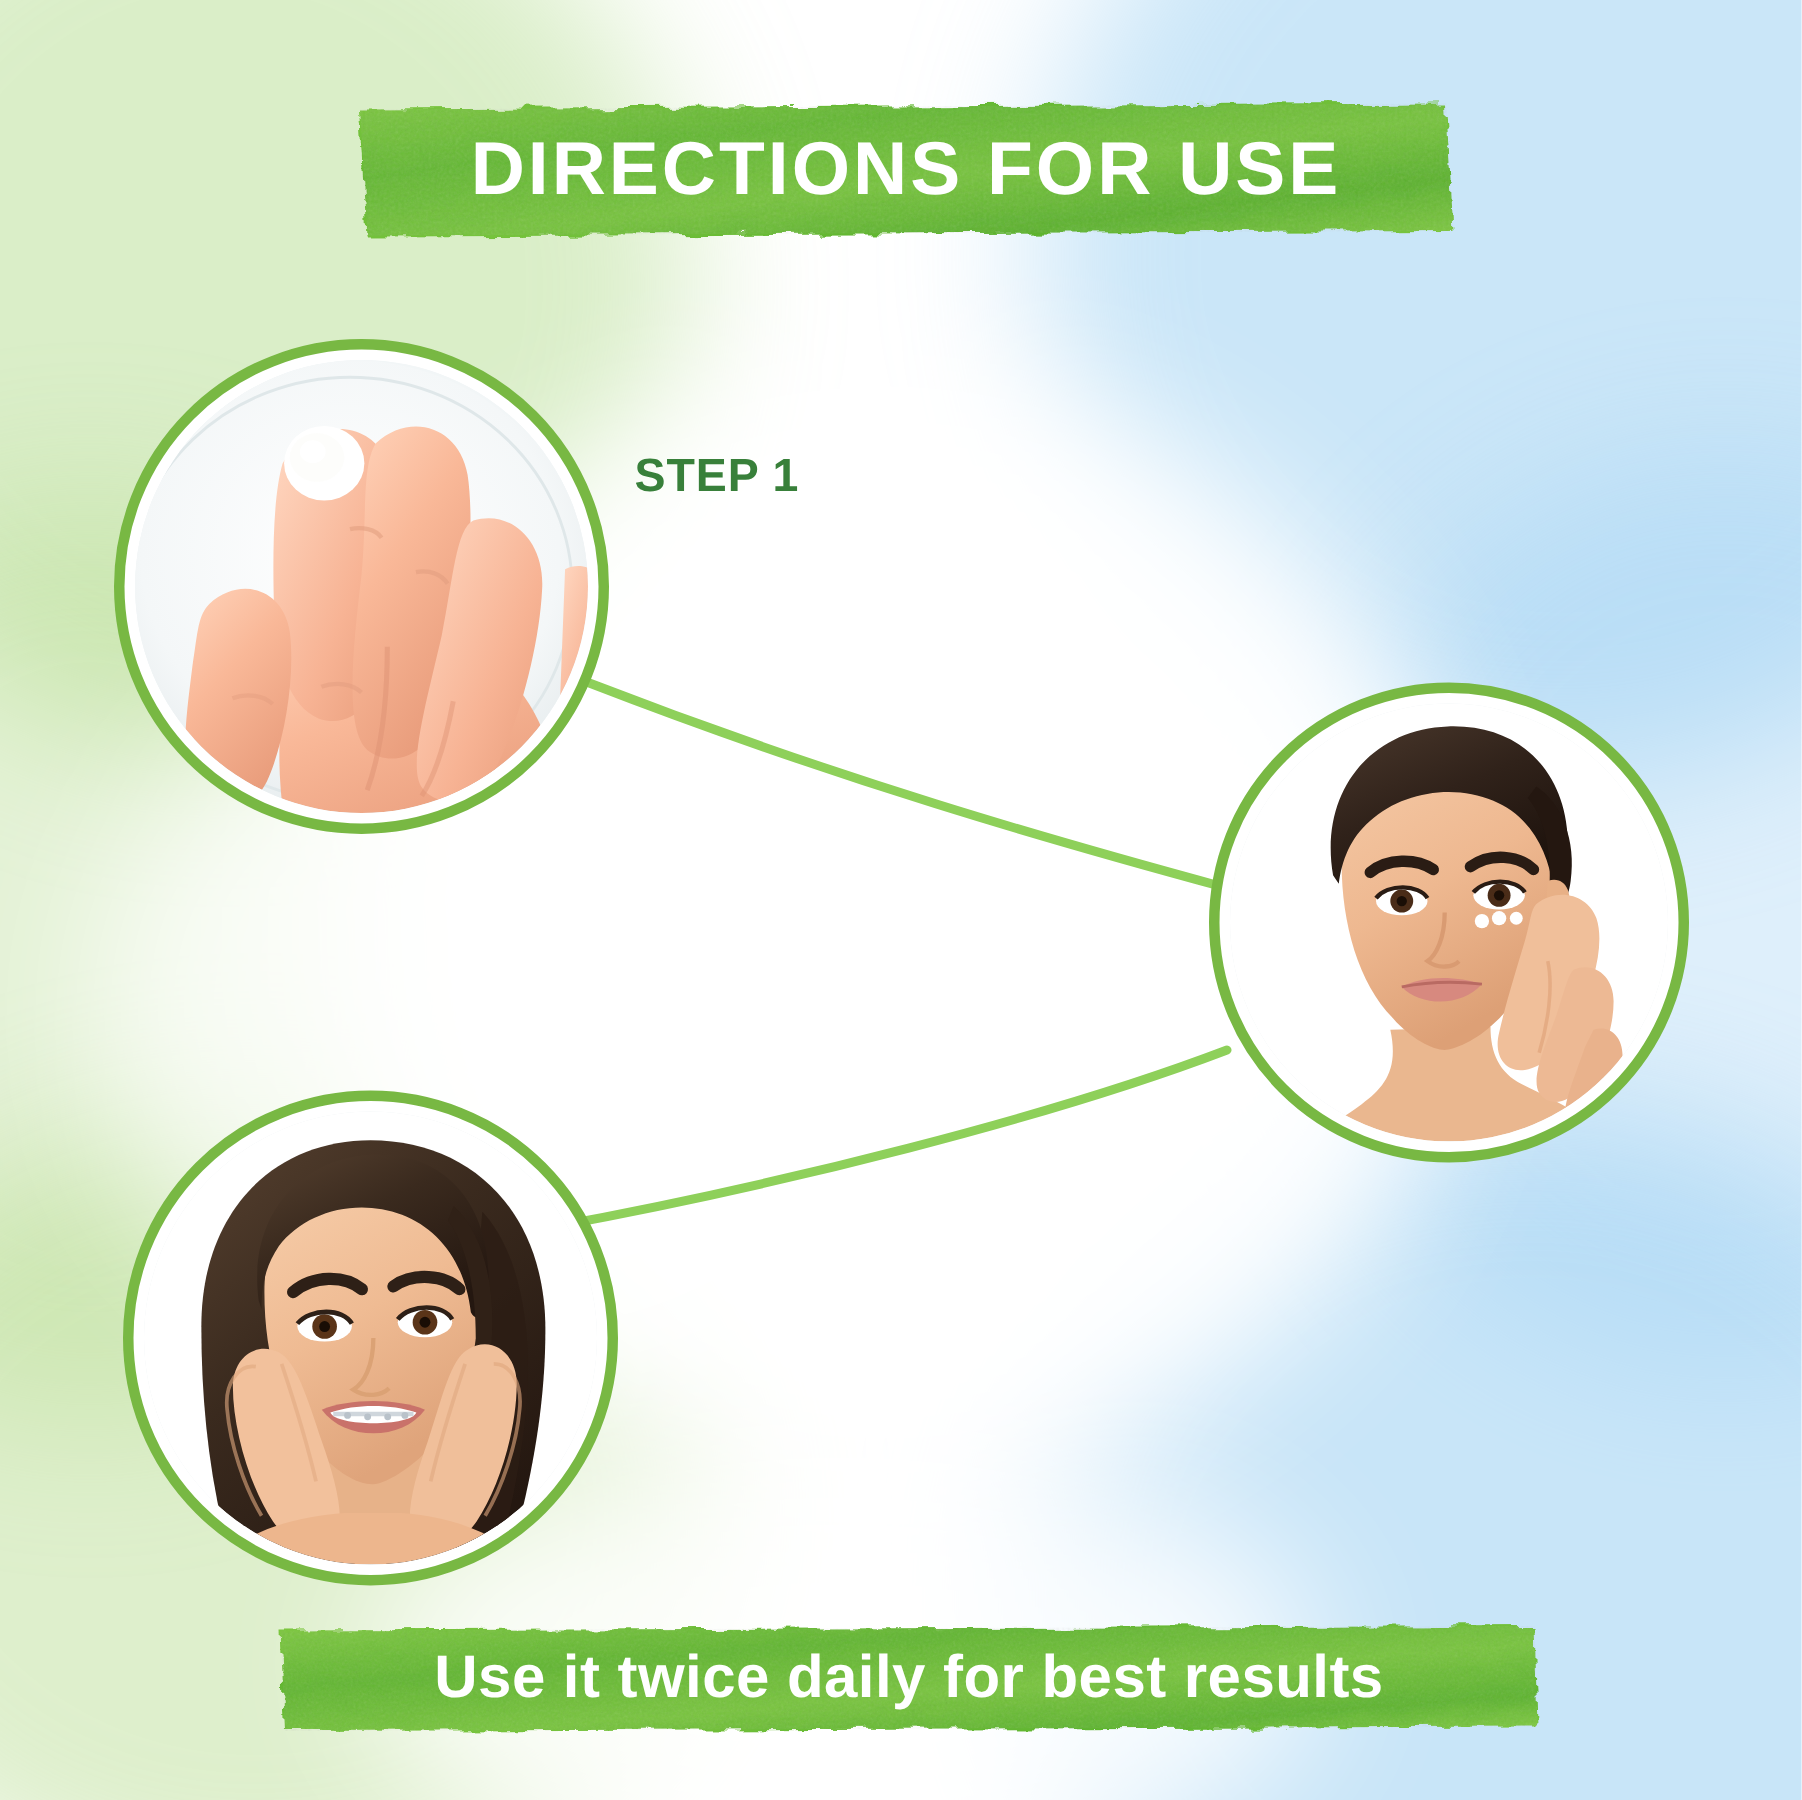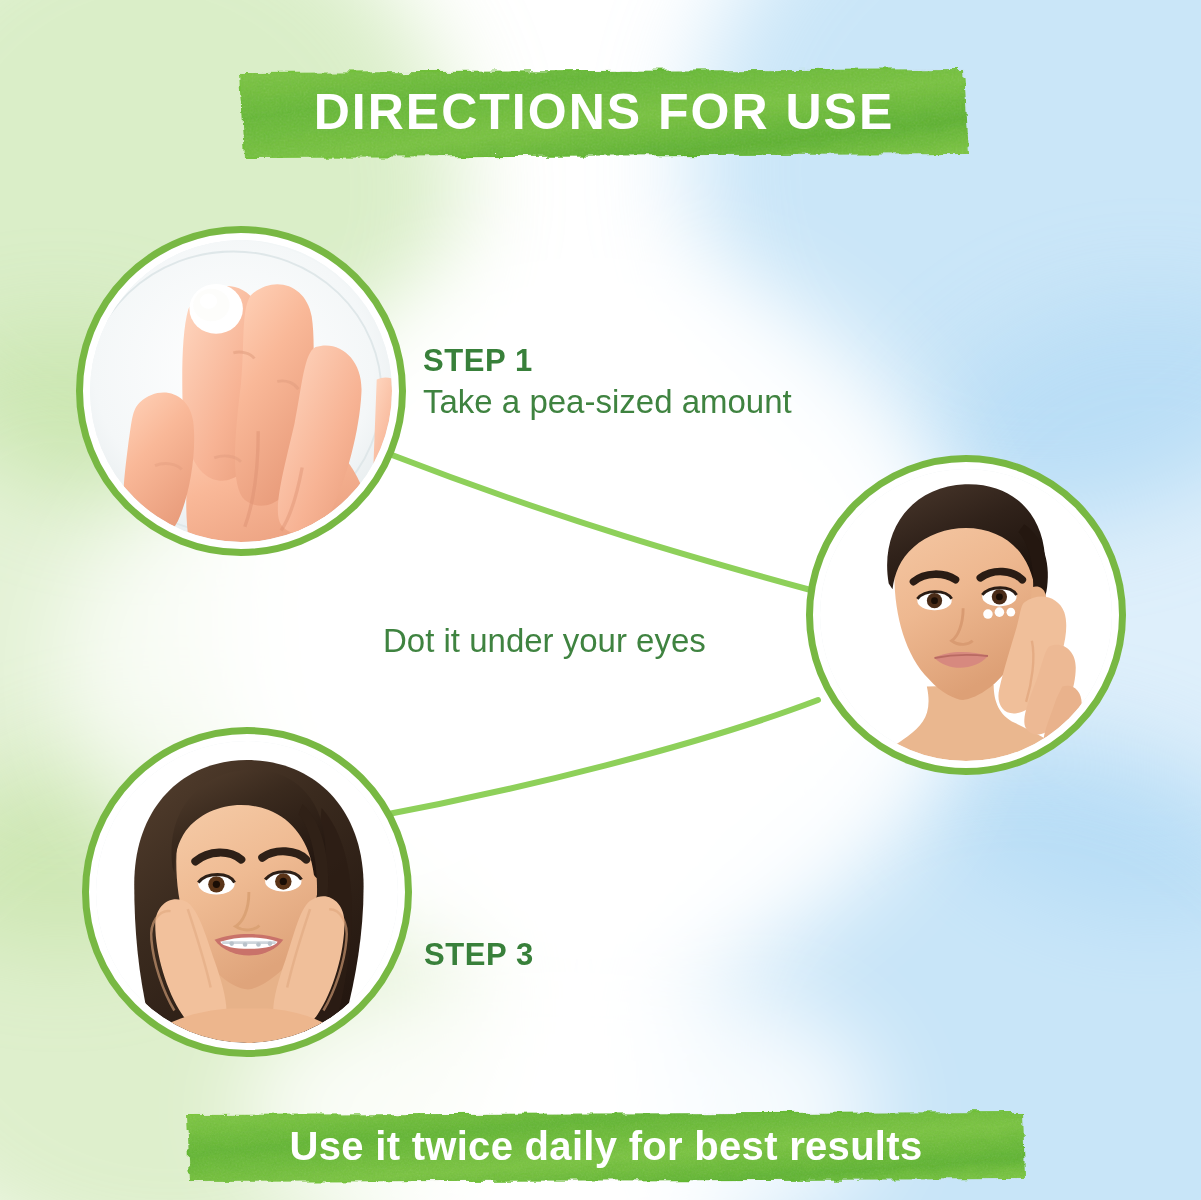--- a/index.html
+++ b/index.html
@@ -29,39 +29,39 @@
 
   
   .banner { position:absolute; z-index:3; display:flex; align-items:center; justify-content:center; }
   .banner .brush { position:absolute; inset:0; }
   .banner .btext {
     position:relative; z-index:2; color:#ffffff; font-weight:700;
     letter-spacing:.5px; text-align:left; white-space:nowrap;
   }
   #banner-top  { left:236px; top:64px;  width:736px; height:96px; }
   #banner-top .btext { font-size:50px; letter-spacing:2px; }
-  #banner-bot  { left:183px; top:1108px; width:846px; height:76px; }
+  #banner-bot  { left:183px; top:1080px; width:846px; height:76px; }
   #banner-bot .btext { font-size:40px; letter-spacing:.3px; }
 
   
   .circle {
     position:absolute; z-index:4; border-radius:50%;
     border:7px solid #78b843; background:#ffffff;
     padding:7px;
   }
   .circle .photo {
     width:100%; height:100%; border-radius:50%;
     overflow:hidden; position:relative; background:#f3f6f7;
   }
   #circle-1 { left:76px;  top:226px; width:330px; height:330px; }
   #circle-2 { left:806px; top:455px; width:320px; height:320px; }
   #circle-3 { left:82px;  top:727px; width:330px; height:330px; }
 
   
-  .step { position:absolute; z-index:5;margin-top:44px; }
+  .step { position:absolute; z-index:5; }
   .step .s-title {
     color:#38803a; font-weight:700; font-size:31px; letter-spacing:.6px;
     line-height:1.1; margin-bottom:5px;
   }
   .step .s-desc {
     color:#3f8340; font-weight:400; font-size:33px; line-height:1.15;
     white-space:nowrap;
   }
   #step-1 { left:423px; top:300px; }
   #step-2 { left:383px; top:578px; }
@@ -317,29 +317,26 @@
         <path d="M224 176 C216 200 206 232 200 258" stroke="#dfa67d" stroke-width="2.6" fill="none" opacity=".55"></path>
 
         <path d="M60 306 C80 290 110 282 140 280 L180 280 C210 282 240 292 258 308 L258 316 L60 316 Z" fill="#edb68d"></path>
       </g>
     </svg>
   </div>
 </div>
 
 <div class="step" id="step-1">
   <div class="s-title">STEP 1</div>
-  <div class="s-desc">Take a pea-sized amount</div>
 </div>
 
 <div class="step" id="step-2">
-  <div class="s-desc">Dot it under your eyes</div>
 </div>
 
 <div class="step" id="step-3">
-  <div class="s-title">STEP 3</div>
 </div>
 
 <div class="banner" id="banner-bot">
   <svg class="brush" viewBox="0 0 846 76" preserveAspectRatio="none">
     <defs>
       <linearGradient id="gBot" x1="0" y1="0" x2="1" y2="1">
         <stop offset="0%" stop-color="#7ec840"></stop>
         <stop offset="30%" stop-color="#62b631"></stop>
         <stop offset="58%" stop-color="#78c43d"></stop>
         <stop offset="82%" stop-color="#5eb42f"></stop>

